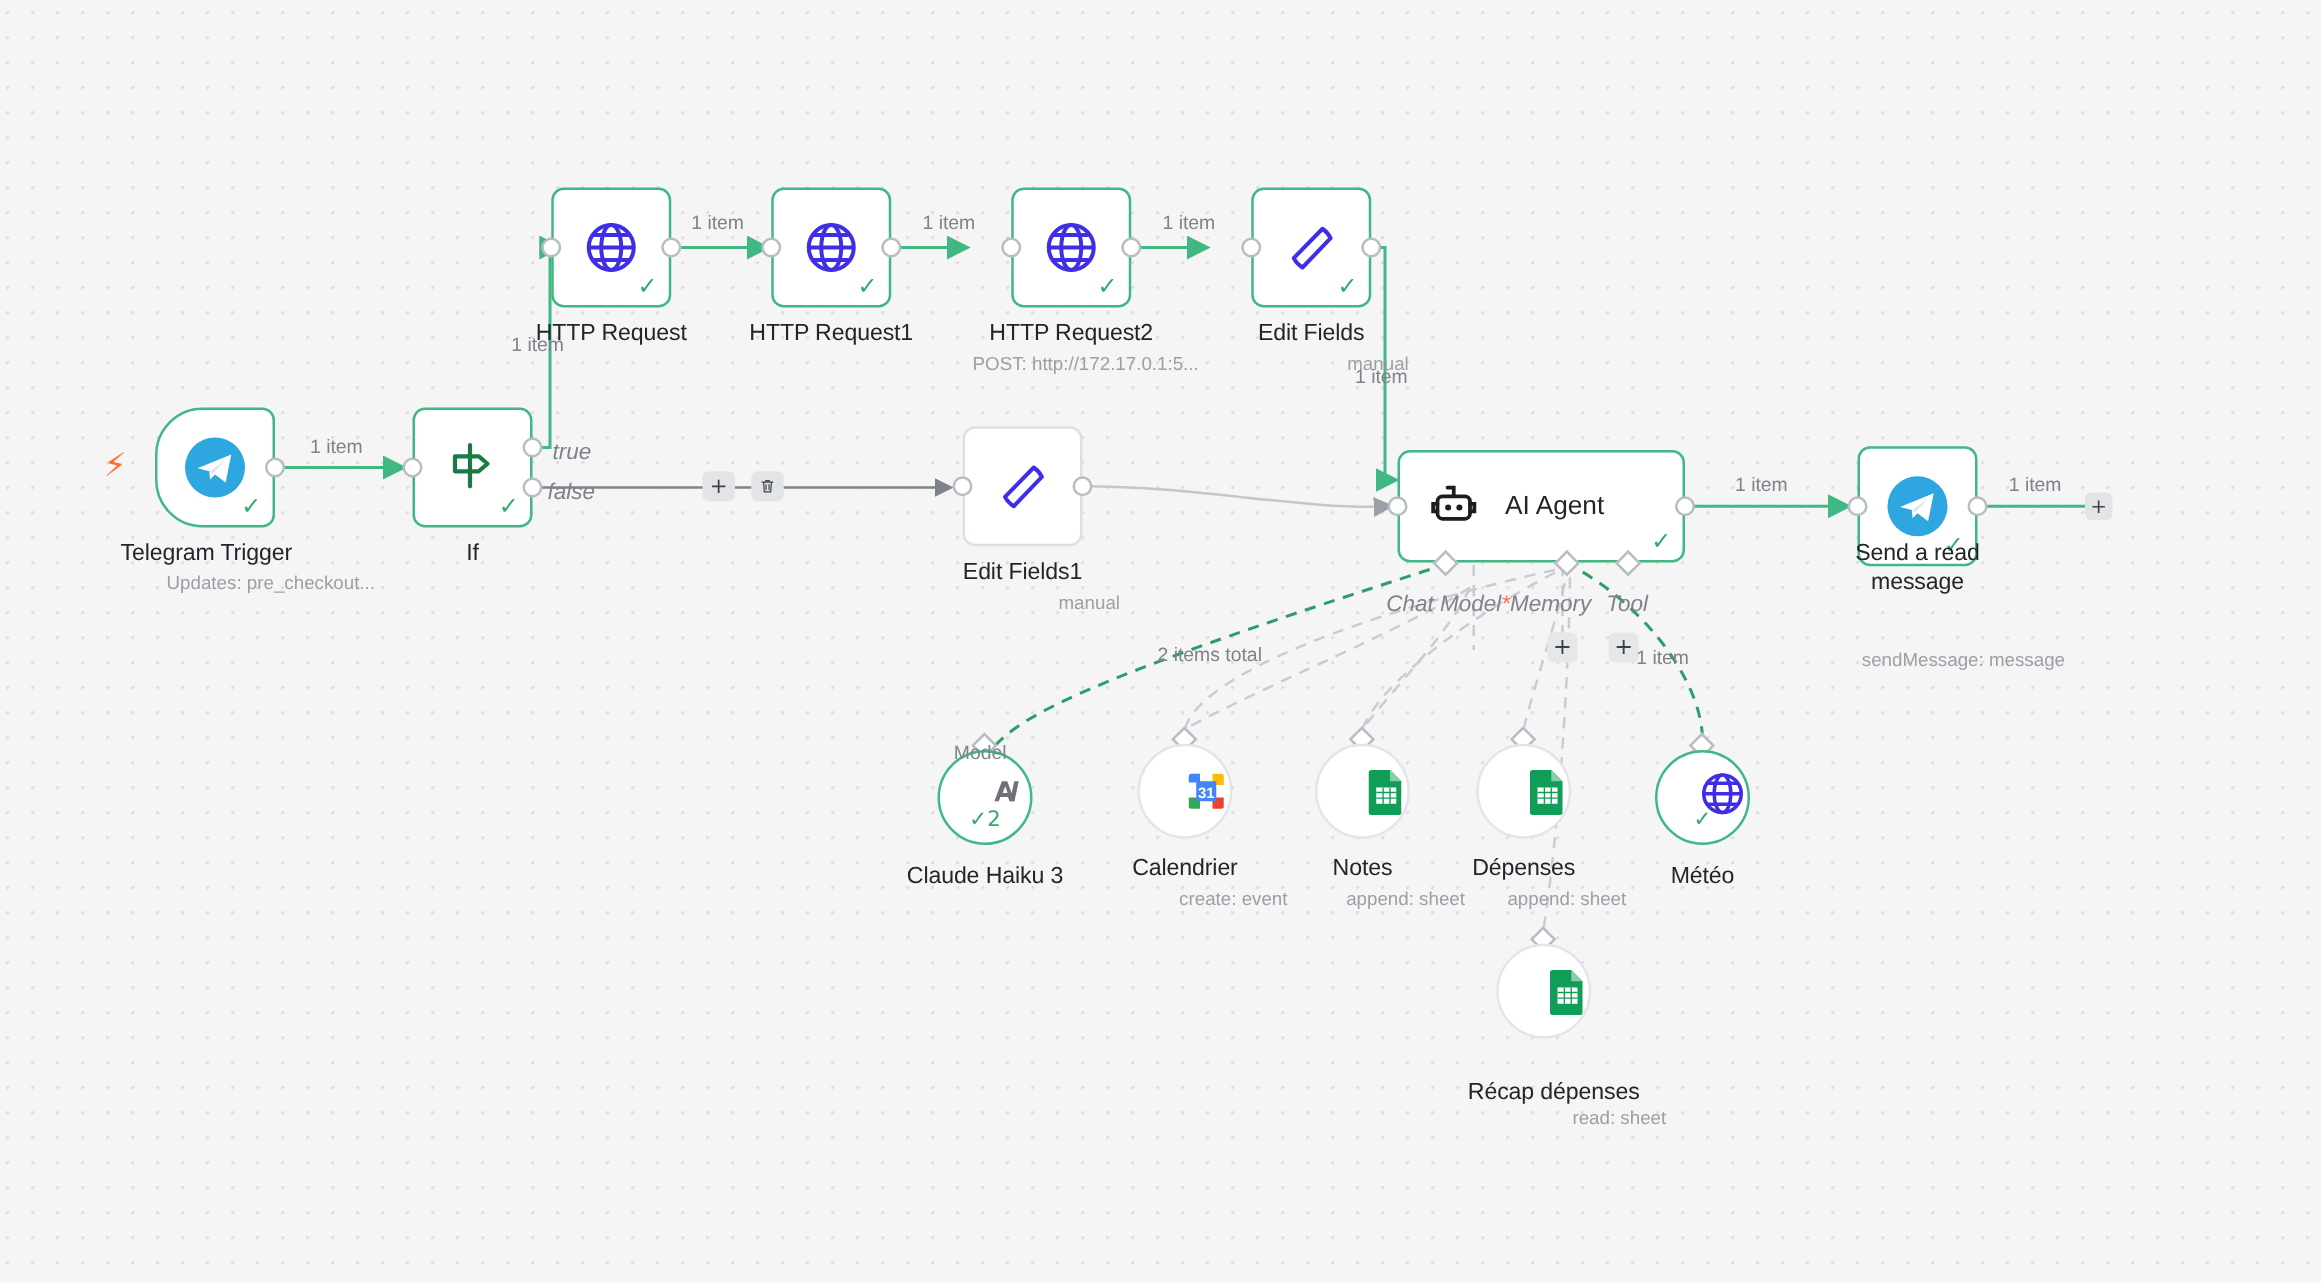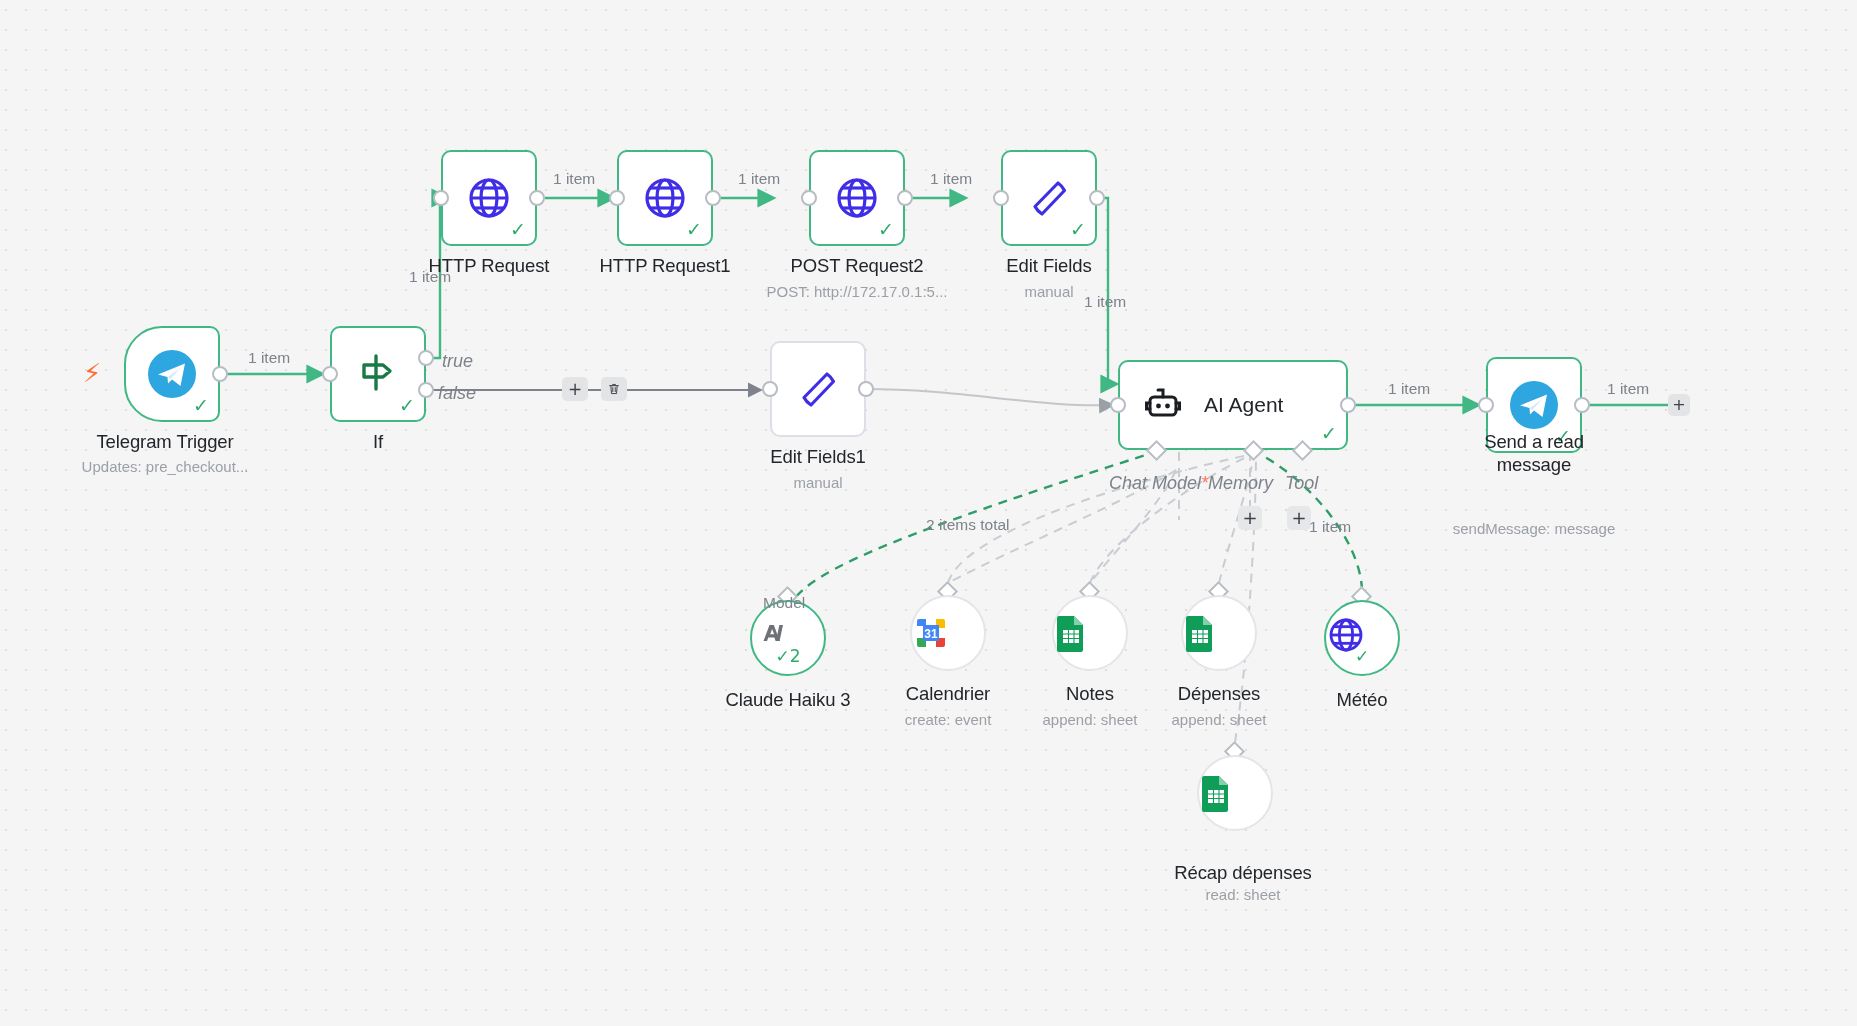--- a/index.html
+++ b/index.html
@@ -47,21 +47,21 @@
     position: absolute;
     text-align: center;
     color: #22252a;
     font-size: 18.5px;
     line-height: 23px;
     letter-spacing: -0.1px;
     white-space: pre-line;
   }
   .nsub {
     position: absolute;
-    text-align: center;
+    text-align: right;
     color: #9b9fa6;
     font-size: 15px;
     line-height: 19px;
   }
   .elabel {
     position: absolute;
     color: #7d828b;
     font-size: 15.5px;
     line-height: 18px;
     white-space: nowrap;
@@ -91,21 +91,21 @@
     transform: rotate(45deg);
   }
 
   
   .subnode {
     position: absolute;
     width: 76px; height: 76px;
     border-radius: 50%;
     background: #fff;
     border: 2px solid #e3e5e9;
-    display: flex; align-items: center; justify-content: flex-start;
+    display: flex; align-items: center; justify-content: flex-end;
   }
   .subnode.ok { border-color: #41b883; }
   .subnode .check {
     position: absolute; left: 0; right: 0; bottom: 9px;
     text-align: center;
     color: #2eab6b; font-size: 17px; line-height: 1;
     font-family: "DejaVu Sans", sans-serif;
   }
   .subnode .check b { font-weight: normal; color: #2eab6b; }
 
@@ -271,21 +271,21 @@
       <circle cx="24" cy="24" r="18" fill="none" stroke="#3f2ee6" stroke-width="3.2"></circle>
       <ellipse cx="24" cy="24" rx="8" ry="18" fill="none" stroke="#3f2ee6" stroke-width="3.2"></ellipse>
       <line x1="6" y1="24" x2="42" y2="24" stroke="#3f2ee6" stroke-width="3.2"></line>
       <line x1="9.5" y1="14" x2="38.5" y2="14" stroke="#3f2ee6" stroke-width="3.2"></line>
       <line x1="9.5" y1="34" x2="38.5" y2="34" stroke="#3f2ee6" stroke-width="3.2"></line>
     </svg>
     <span class="check">✓</span>
   </div>
   <div class="port" style="left:801px; top:190px;"></div>
   <div class="port" style="left:897px; top:190px;"></div>
-  <div class="nlabel" style="left:779px; top:254px; width:156px;">POST Request2</div>
+  <div class="nlabel" style="left:779px; top:254px; width:156px;">HTTP Request2</div>
   <div class="nsub" style="left:755px; top:282px; width:204px;">POST: http://172.17.0.1:5...</div>
 
   <div class="node rect" style="left:1001px; top:150px;">
     <svg class="ic" width="48" height="48" viewBox="0 0 48 48">
       <path d="M33 9 C36 11 38 13.5 39.5 16.5 L17 40 C14 38 11.5 35.5 10 32.5 Z" fill="none" stroke="#3f2ee6" stroke-width="3.2" stroke-linejoin="round"></path>
     </svg>
     <span class="check">✓</span>
   </div>
   <div class="port" style="left:993px; top:190px;"></div>
   <div class="port" style="left:1089px; top:190px;"></div>

